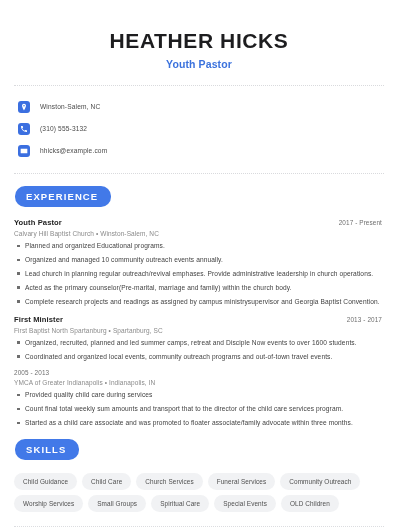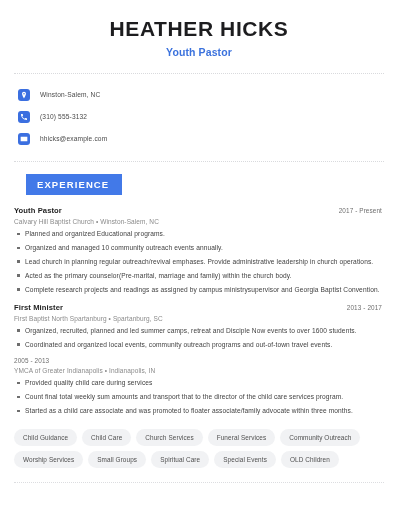--- a/index.html
+++ b/index.html
@@ -10,21 +10,21 @@
     background: #ffffff;
     font-family: "Liberation Sans", sans-serif;
     color: #2b2b2b;
     overflow: hidden;
   }
 
   .resume {
     width: 398px;
     height: 530px;
     background: #ffffff;
-    padding: 0 14px;
+    padding: 12px 14px;
     position: relative;
   }
 
   
   .header {
     text-align: center;
     padding-top: 17px;
   }
   .full-name {
     font-size: 21px;
@@ -78,21 +78,22 @@
   
   .section { margin-top: 4px; }
   .section-badge {
     display: inline-block;
     background: #4279e8;
     color: #ffffff;
     font-size: 9.5px;
     font-weight: bold;
     letter-spacing: 1.1px;
     padding: 5px 13px 5px 11px;
-    margin-left: 12px;
+    margin-left: 1px;
+    border-radius: 10px;
   }
 
   
   .exp-list { margin-top: 11px; }
   .exp-item { margin-bottom: 9px; }
   .exp-head {
     display: flex;
     justify-content: space-between;
     align-items: baseline;
   }
@@ -247,20 +248,21 @@
           <li>Provided quality child care during services</li>
           <li>Count final total weekly sum amounts and transport that to the director of the child care services program.</li>
           <li>Started as a child care associate and was promoted to floater associate/family advocate within three months.</li>
         </ul>
       </div>
 
     </div>
   </div>
 
   <div class="section skills-wrap">
+    <div class="section-badge">SKILLS</div>
 
     <div class="skill-tags" style="margin-top:11px;">
       <span class="skill-tag">Child Guidance</span>
       <span class="skill-tag">Child Care</span>
       <span class="skill-tag">Church Services</span>
       <span class="skill-tag">Funeral Services</span>
       <span class="skill-tag">Community Outreach</span>
       <span class="skill-tag">Worship Services</span>
       <span class="skill-tag">Small Groups</span>
       <span class="skill-tag">Spiritual Care</span>

